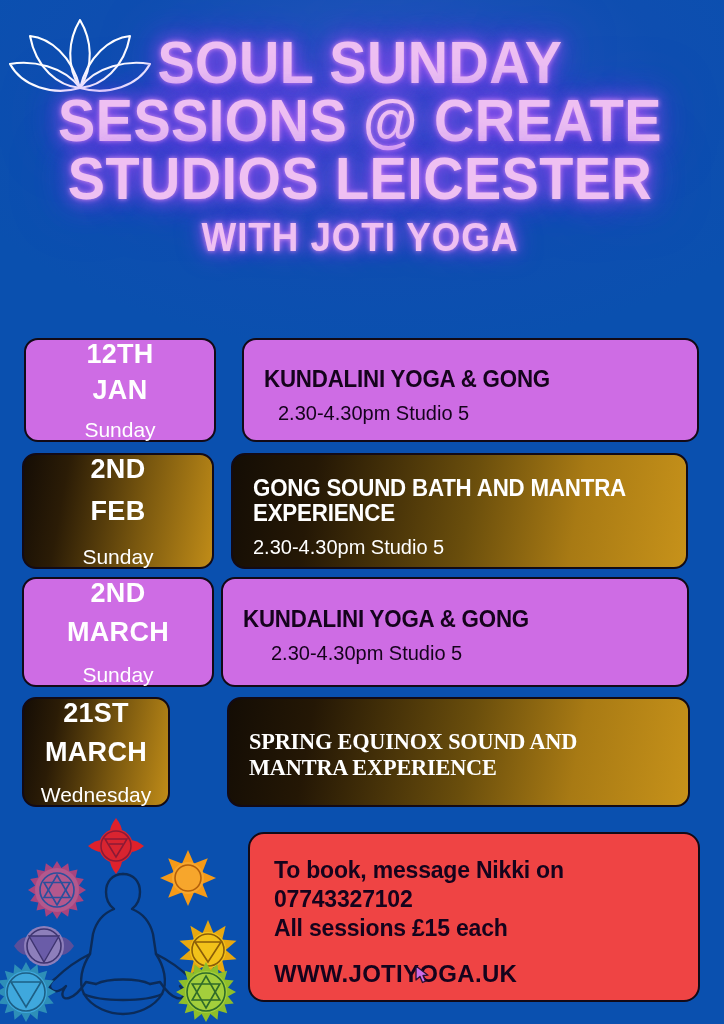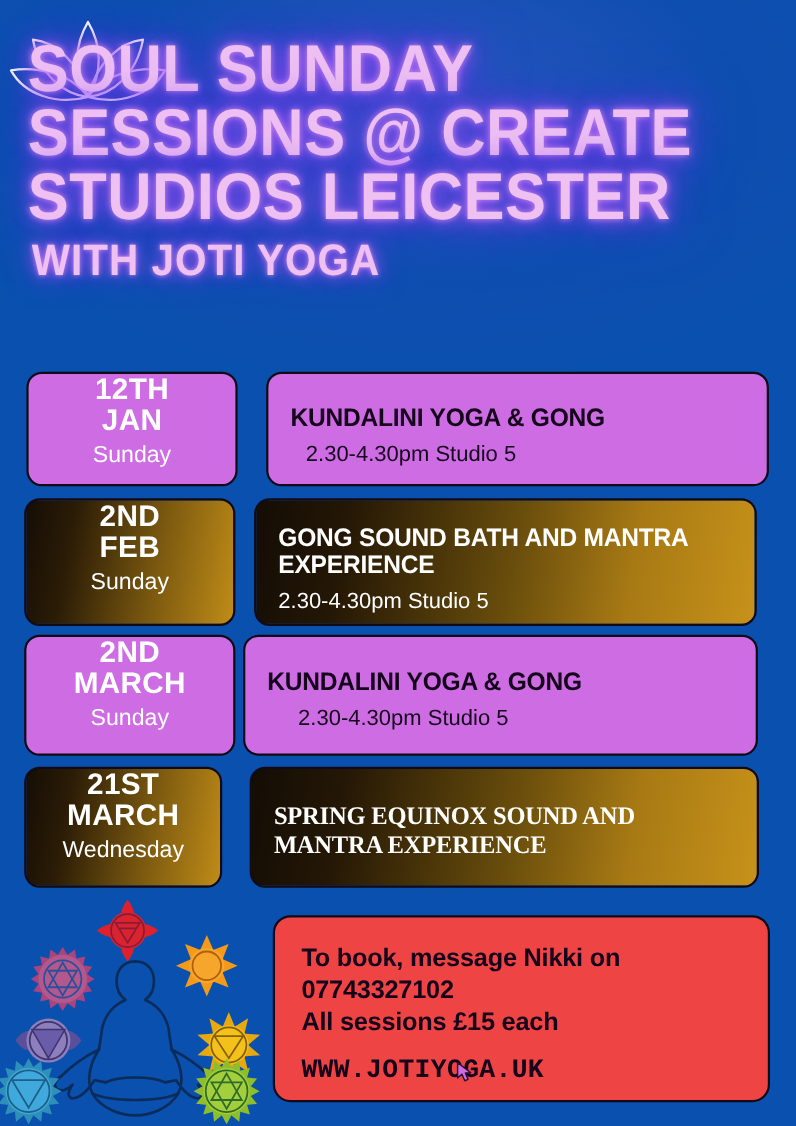--- a/index.html
+++ b/index.html
@@ -36,20 +36,21 @@
     width: 148px;
     height: 104px;
   }
 
   
   .headline {
     position: absolute;
     left: 0;
     top: 34px;
     width: 720px;
+    text-align: center;
     z-index: 3;
   }
   .headline .line {
     display: block;
     color: #efc0f2;
     font-weight: 700;
     font-size: 60px;
     line-height: 0.97;
     letter-spacing: 0.5px;
     transform: scaleX(0.93);
@@ -94,21 +95,21 @@
     border-radius: 14px;
   }
   .date-box {
     left: 24px;
     width: 192px;
     top: 0;
     height: 100%;
     display: flex;
     flex-direction: column;
     align-items: center;
-    justify-content: flex-start;
+    justify-content: space-between;
     text-align: center;
   }
   .detail-box {
     top: 0;
     height: 100%;
     padding: 16px 18px 10px 20px;
     display: flex;
     flex-direction: column;
     justify-content: center;
   }
@@ -159,21 +160,21 @@
   .row.r2 .detail-box { left: 231px; right: 36px; justify-content: flex-end; }
   .row.r3 .detail-box { left: 221px; right: 35px; }
   .row.r4 .detail-box { left: 227px; right: 34px; font-family: Liberation Serif, serif; }
 
   .row.r1 .detail-title { margin-top: 4px; }
   .row.r1 .detail-time  { margin-left: 14px; }
   .row.r3 .detail-time  { margin-left: 28px; }
   .row.r4 .detail-time  { margin-left: 32px; }
   .row.r2 .date-box { left: 22px; }
   .row.r3 .date-box { left: 22px; }
-  .row.r4 .date-box { left: 22px; width: 180px; }
+  .row.r4 .date-box { left: 22px; width: 148px; }
 
   .row.r1 { height: 104px; }
   .row.r2 { height: 116px; margin-bottom: 8px; }
   .row.r3 { height: 110px; margin-bottom: 10px; }
   .row.r4 { height: 110px; }
 
   
   .booking {
     position: absolute;
     left: 248px;
@@ -192,21 +193,20 @@
     margin: 0;
     font-weight: 700;
     font-size: 23px;
     line-height: 1.26;
     letter-spacing: -0.2px;
   }
   .booking .url {
     margin-top: 16px;
     font-size: 24px;
     letter-spacing: 0.3px;
-    font-family: Liberation Mono, monospace;
   }
 
   
   .chakra-art {
     position: absolute;
     left: 0;
     top: 812px;
     width: 246px;
     height: 212px;
     z-index: 4;

